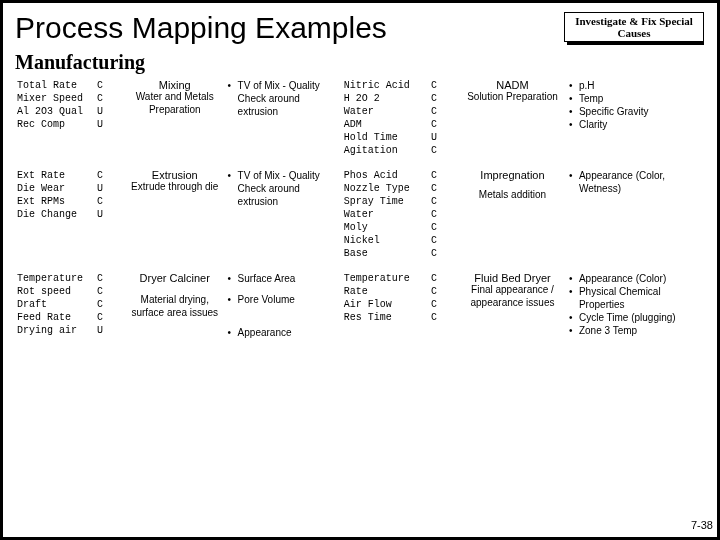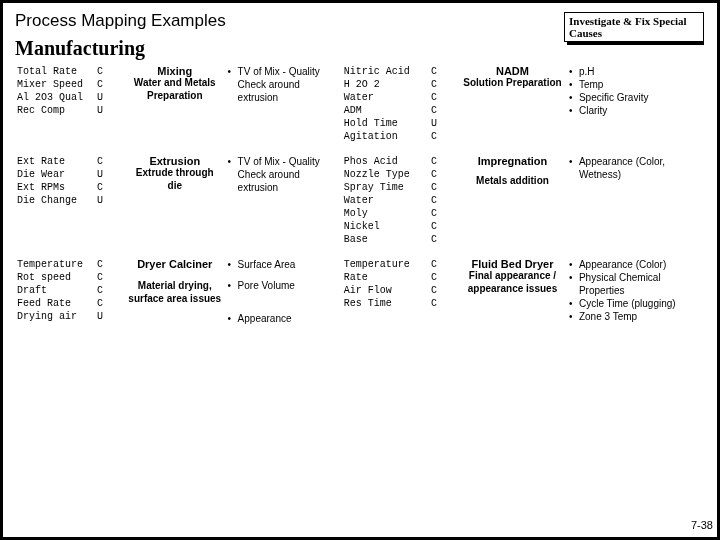--- a/index.html
+++ b/index.html
@@ -8,38 +8,39 @@
     width: 720px;
     height: 540px;
     border: 3px solid #000;
     padding: 8px 12px 4px 12px;
     position: relative;
     background: #fff;
     overflow: hidden;
   }
   .title {
     font-family: Arial, sans-serif;
-    font-size: 17px;
+    font-size: 30px;
     font-weight: normal;
     margin-bottom: 6px;
   }
   .badge {
     position: absolute;
     top: 9px; right: 13px;
     width: 140px;
   }
   .badge-shadow {
     position:absolute; top:3px; left:3px; width:137px; height:30px;
     background:#000;
   }
   .badge-box {
     position:relative;
     border:1.5px solid #000;
     background:#fff;
     padding:2px 4px;
+    text-align:center;
     font-family:"Times New Roman", serif;
     font-size:11px;
     font-weight:bold;
     line-height:1.1;
   }
   .subtitle {
     text-align:left;
     font-family:"Times New Roman", serif;
     font-size:20px;
     font-weight:bold;
@@ -62,31 +63,30 @@
     text-decoration:underline;
     padding-bottom:6px !important;
   }
   .body-txt {
     font-family:Liberation Mono, monospace;
     font-size:10px;
     line-height:1.3;
   }
   .step-title {
     font-family:Arial, sans-serif;
-    font-weight:bold;
+    font-weight:normal;
     font-size:11px;
     text-align:center;
   }
   .step-sub {
     font-family:Arial, sans-serif;
     font-size:10px;
     text-align:center;
     line-height:1.25;
     padding:0 2px;
-    font-weight:bold;
   }
   ul.out { list-style:none; padding:0; margin:0; }
   ul.out li { position:relative; padding-left:10px; font-family:Arial,sans-serif; font-size:10px; line-height:1.3; }
   ul.out li::before { content:"•"; position:absolute; left:0; top:0; }
   .pagenum {
     position:absolute; bottom:6px; right:4px;
     font-family:Arial,sans-serif; font-size:11px;
   }
   tr.sep td { height:10px; }
 </style>

